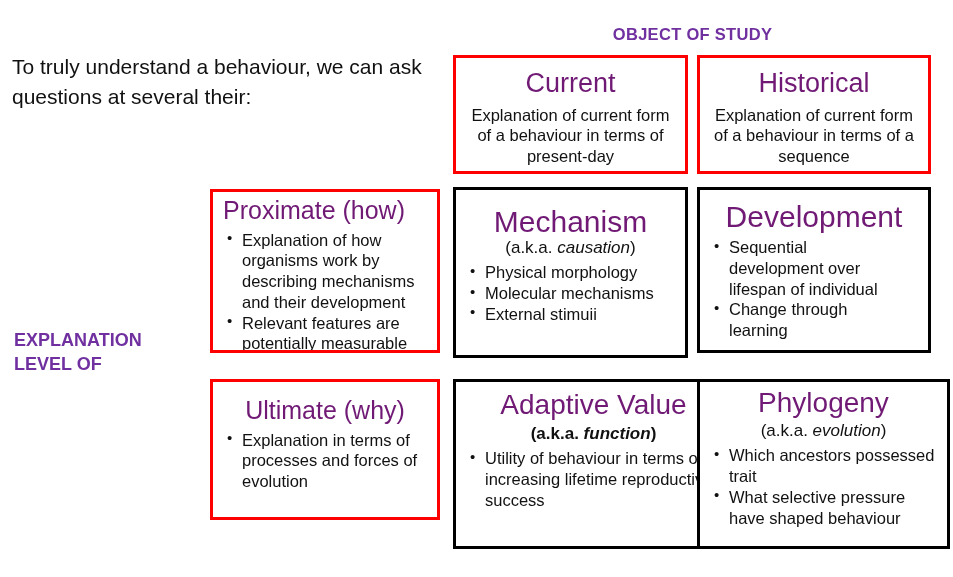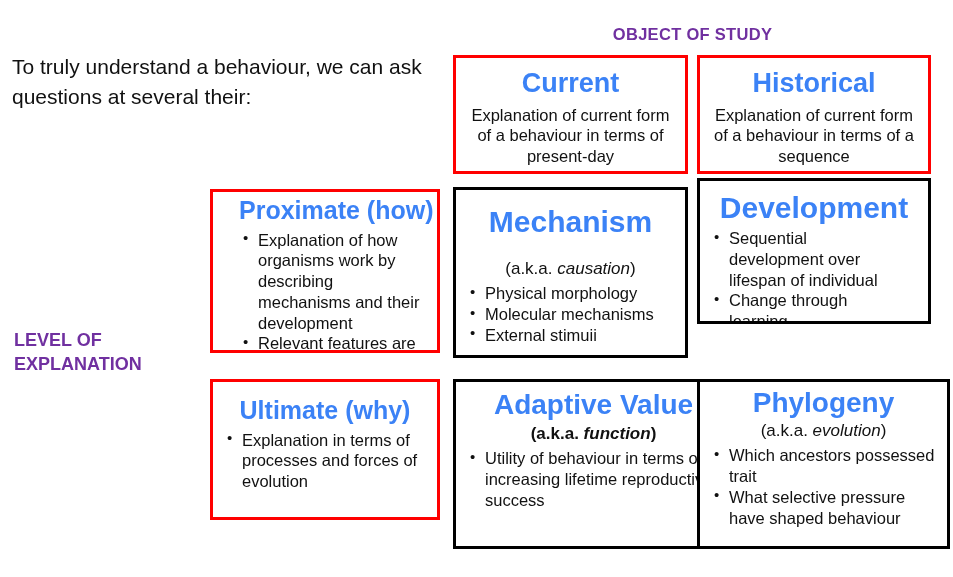--- a/index.html
+++ b/index.html
@@ -55,23 +55,23 @@
   .cell {
     position: absolute;
     box-sizing: border-box;
     background: #ffffff;
     overflow: hidden;
   }
   .cell.red   { border: 3px solid #ff0000; }
   .cell.black { border: 3px solid #000000; }
 
   .cell-title {
-    font-weight: bold;
-    text-align: center;
-    color: #3b82f6;
+    font-weight: normal;
+    text-align: center;
+    color: #701a75;
     line-height: 1.1;
   }
   .cell-aka {
     text-align: center;
     font-size: 17px;
     line-height: 1.2;
     color: #111111;
   }
   .cell-aka i { font-style: italic; }
 
@@ -107,29 +107,29 @@
   
   #cell-current    { left: 453px; top: 55px;  width: 235px; height: 119px; }
   #cell-historical { left: 697px; top: 55px;  width: 234px; height: 119px; }
 
   #cell-current .cell-title,
   #cell-historical .cell-title { font-size: 27px; margin-top: 11px; }
   #cell-current .cell-body,
   #cell-historical .cell-body { margin-top: 6px; padding: 0 9px; }
 
   
-  #cell-proximate   { left: 210px; top: 189px; width: 230px; height: 164px; padding-left: 16px; }
+  #cell-proximate   { left: 210px; top: 189px; width: 230px; height: 164px; }
   #cell-mechanism   { left: 453px; top: 187px; width: 235px; height: 171px; }
-  #cell-development { left: 697px; top: 178px; width: 234px; height: 146px; }
+  #cell-development { left: 697px; top: 187px; width: 234px; height: 166px; }
 
   #cell-proximate .cell-title { font-size: 25px; text-align: left; padding-left: 10px; margin-top: 5px; }
   #cell-proximate ul.bullets  { margin-top: 5px; padding: 0 8px 0 12px; }
 
   #cell-mechanism .cell-title   { font-size: 30px; margin-top: 15px; }
-  #cell-mechanism .cell-aka     { margin-top: 21px; }
+  #cell-mechanism .cell-aka     { margin-top: 0; }
   #cell-mechanism ul.bullets    { margin-top: 4px; padding: 0 6px 0 12px; }
 
   #cell-development .cell-title { font-size: 30px; margin-top: 10px; }
   #cell-development .cell-aka   { margin-top: 2px; }
   #cell-development ul.bullets  { margin-top: 4px; padding: 0 24px 0 12px; }
 
   
   #cell-ultimate  { left: 210px; top: 379px; width: 230px; height: 141px; }
   #cell-adaptive  { left: 453px; top: 379px; width: 281px; height: 170px; }
   #cell-phylogeny { left: 697px; top: 379px; width: 253px; height: 170px; }
@@ -146,22 +146,22 @@
   #cell-phylogeny ul.bullets  { margin-top: 4px; padding: 0 8px 0 12px; }
 </style>
 </head>
 <body>
 
 <div id="intro-text">To truly understand a behaviour, we can ask questions at several their:</div>
 
 <div id="object-of-study-label">OBJECT OF STUDY</div>
 
 <div id="level-of-explanation-label">
+  <div>EXPLANATION</div>
   <div>LEVEL OF</div>
-  <div>EXPLANATION</div>
 </div>
 
 <div class="cell red" id="cell-current">
   <div class="cell-title">Current</div>
   <div class="cell-body">Explanation of current form of a behaviour in terms of present-day</div>
 </div>
 
 <div class="cell red" id="cell-historical">
   <div class="cell-title">Historical</div>
   <div class="cell-body">Explanation of current form of a behaviour in terms of a sequence</div>

